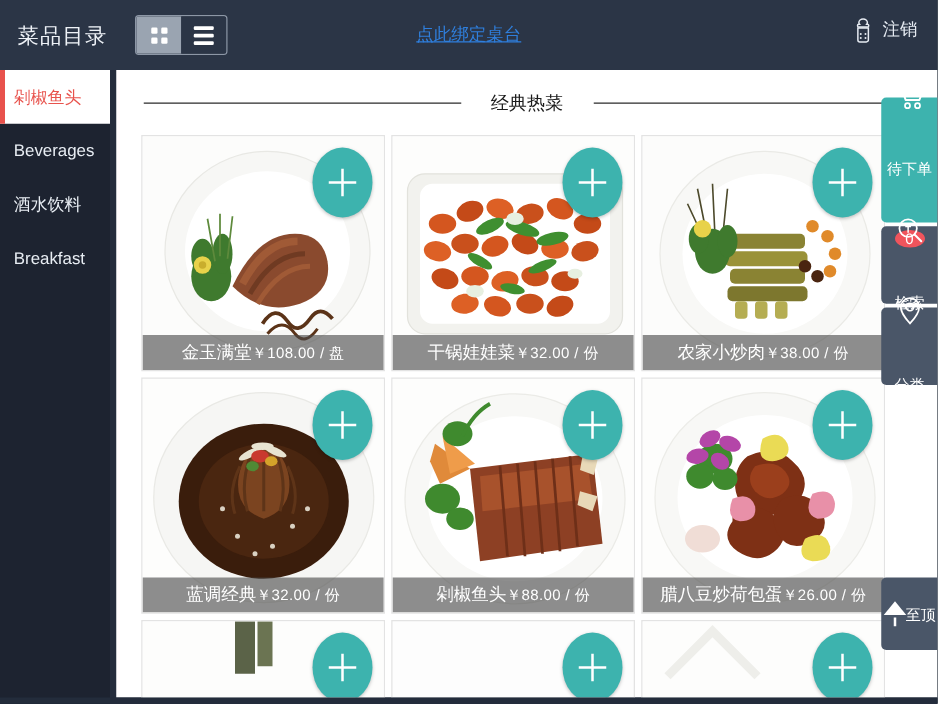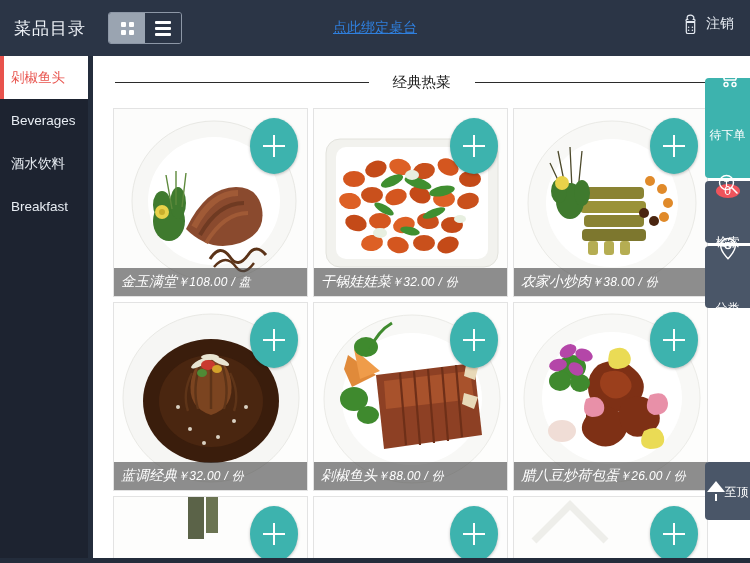--- a/index.html
+++ b/index.html
@@ -87,22 +87,22 @@
     display:flex; align-items:center; justify-content:center;
   }
   .plus-btn:before, .plus-btn:after {
     content:""; position:absolute; background:#ffffff;
   }
   .plus-btn:before { width:22px; height:2px; }
   .plus-btn:after  { width:2px; height:22px; }
   .card-label {
     position:absolute; left:0; right:0; bottom:0; height:28px;
     background:rgba(72,72,72,.62);
-    display:flex; align-items:center; justify-content:flex-start;
-    padding:0 7px; color:#ffffff; font-size:14px; white-space:nowrap;font-style:italic;
+    display:flex; align-items:center; justify-content:center;
+    padding:0 7px; color:#ffffff; font-size:14px; white-space:nowrap;
   }
   .card-label .price { font-size:12px; letter-spacing:.3px; }
 
   
   .bottom-bar {
     position:absolute; left:0; bottom:0; width:750px; height:5px; background:#232c3b;
   }
 
   
   .rail { position:absolute; right:0; top:78px; width:45px; }

